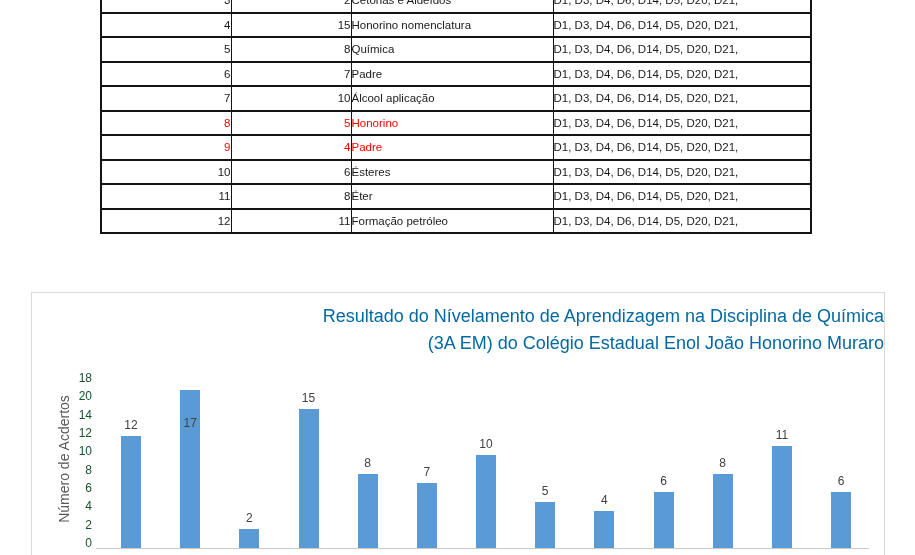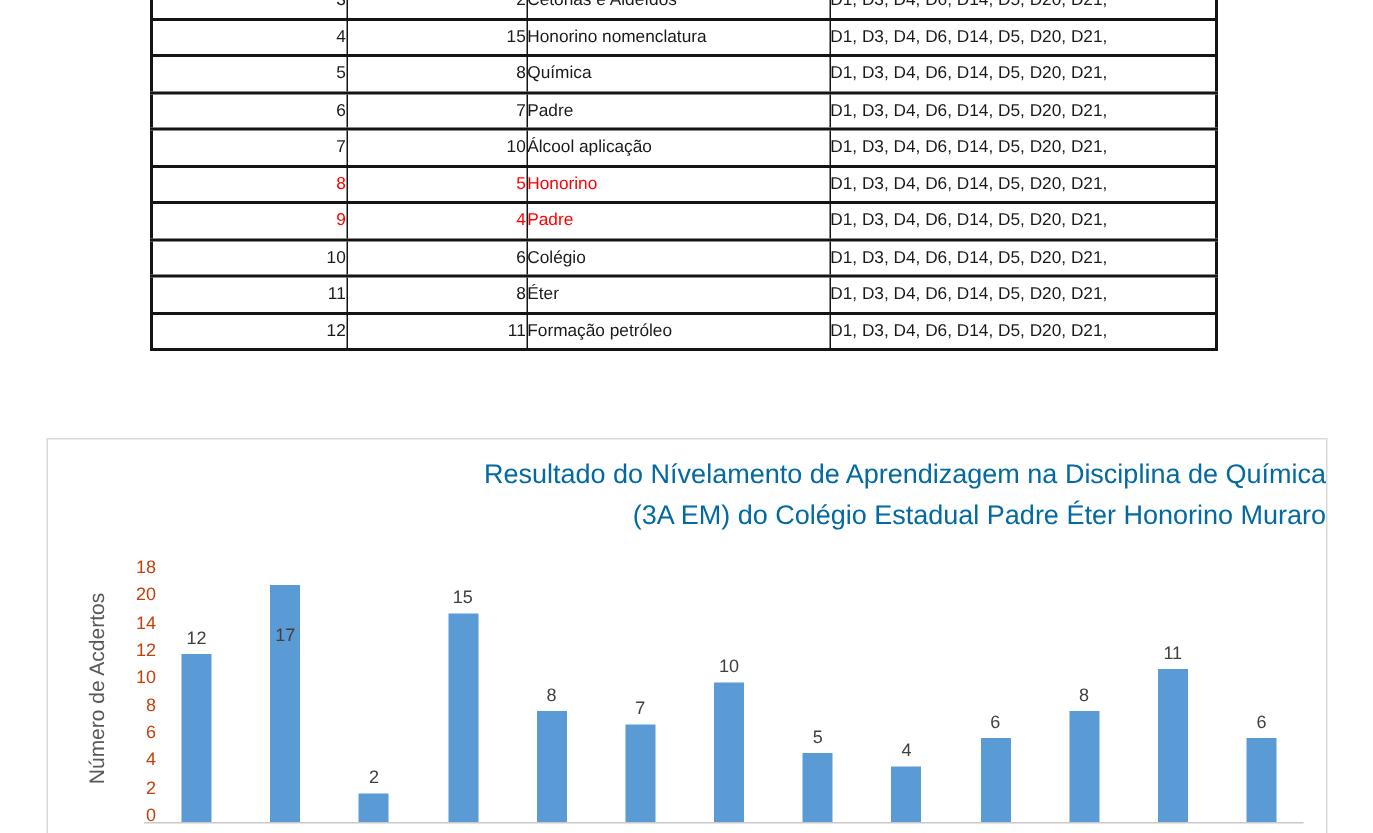--- a/index.html
+++ b/index.html
@@ -60,25 +60,25 @@
   .ylabel {
     position: absolute;
     left: 32px; top: 166px;
     transform: translate(-50%, -50%) rotate(-90deg);
     white-space: nowrap;
     font-size: 14px;
     color: #595959;
   }
   .ytick {
     position: absolute;
-    left: 12px; width: 60px;
+    left: 0; width: 60px;
     text-align: right;
     font-size: 12px;
     line-height: 16px;
-    color: #c2410c;
+    color: #14532d;
   }
   .xaxis-line {
     position: absolute;
     left: 64px; top: 255px;
     width: 773px; height: 1px;
     background: #c9c9c9;
   }
   .bar {
     position: absolute;
     width: 20px;
@@ -142,42 +142,42 @@
         </tr>
         <tr class="red">
           <td class="c1">9</td>
           <td class="c2">4</td>
           <td class="c3">Padre</td>
           <td class="c4">D1, D3, D4, D6, D14, D5, D20, D21,</td>
         </tr>
         <tr>
           <td class="c1">10</td>
           <td class="c2">6</td>
-          <td class="c3">Colégio</td>
+          <td class="c3">Ésteres</td>
           <td class="c4">D1, D3, D4, D6, D14, D5, D20, D21,</td>
         </tr>
         <tr>
           <td class="c1">11</td>
           <td class="c2">8</td>
           <td class="c3">Éter</td>
           <td class="c4">D1, D3, D4, D6, D14, D5, D20, D21,</td>
         </tr>
         <tr>
           <td class="c1">12</td>
           <td class="c2">11</td>
           <td class="c3">Formação petróleo</td>
           <td class="c4">D1, D3, D4, D6, D14, D5, D20, D21,</td>
         </tr>
       </tbody>
   </table>
 </div>
 
 <div class="chart">
   <div class="chart-title-line t1">Resultado do Nívelamento de Aprendizagem  na Disciplina de Química</div>
-  <div class="chart-title-line t2">(3A EM) do Colégio Estadual Padre Éter Honorino Muraro</div>
+  <div class="chart-title-line t2">(3A EM) do Colégio Estadual Enol João Honorino Muraro</div>
   <div class="ylabel">Número de Acdertos</div>
   <div>
     <div class="xaxis-line"></div>
   <div class="ytick" style="top: 242px;">0</div>
       <div class="ytick" style="top: 223.66px;">2</div>
       <div class="ytick" style="top: 205.32px;">4</div>
       <div class="ytick" style="top: 186.98px;">6</div>
       <div class="ytick" style="top: 168.64px;">8</div>
       <div class="ytick" style="top: 150.3px;">10</div>
       <div class="ytick" style="top: 131.96px;">12</div>

